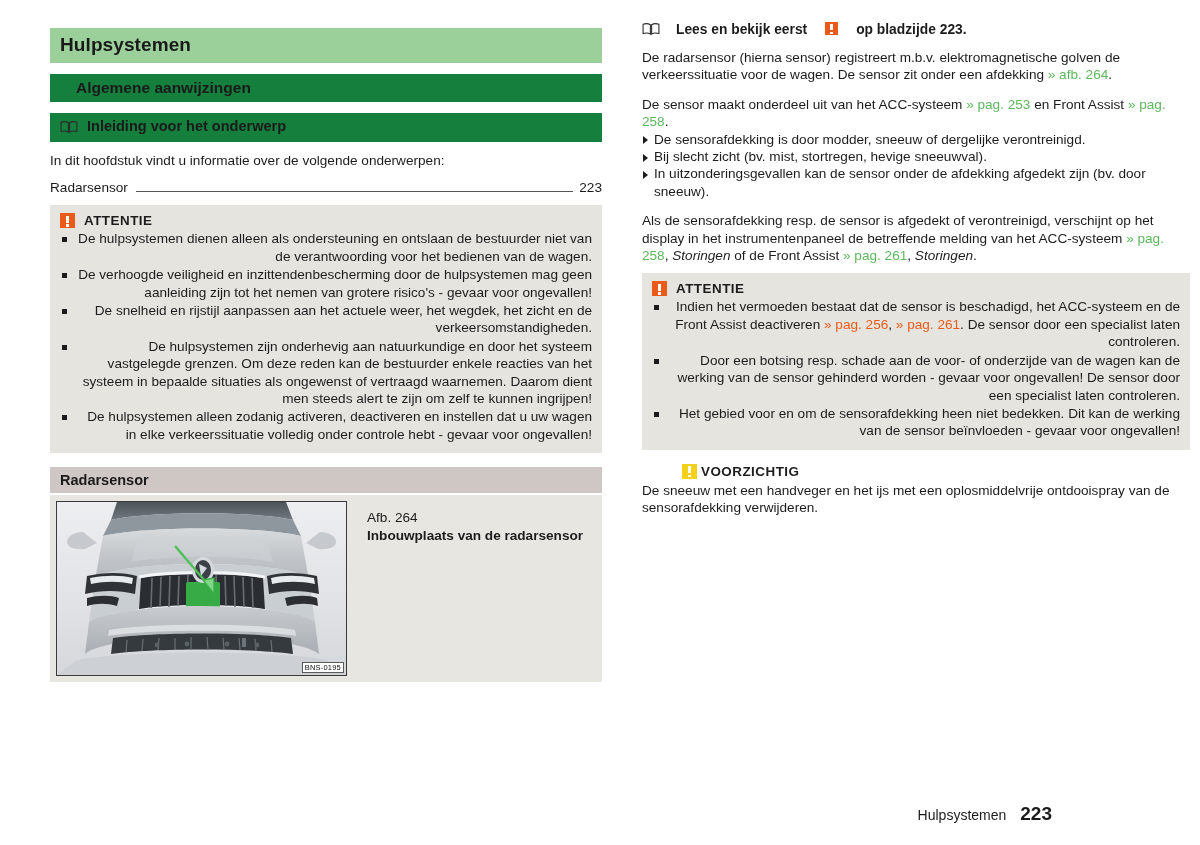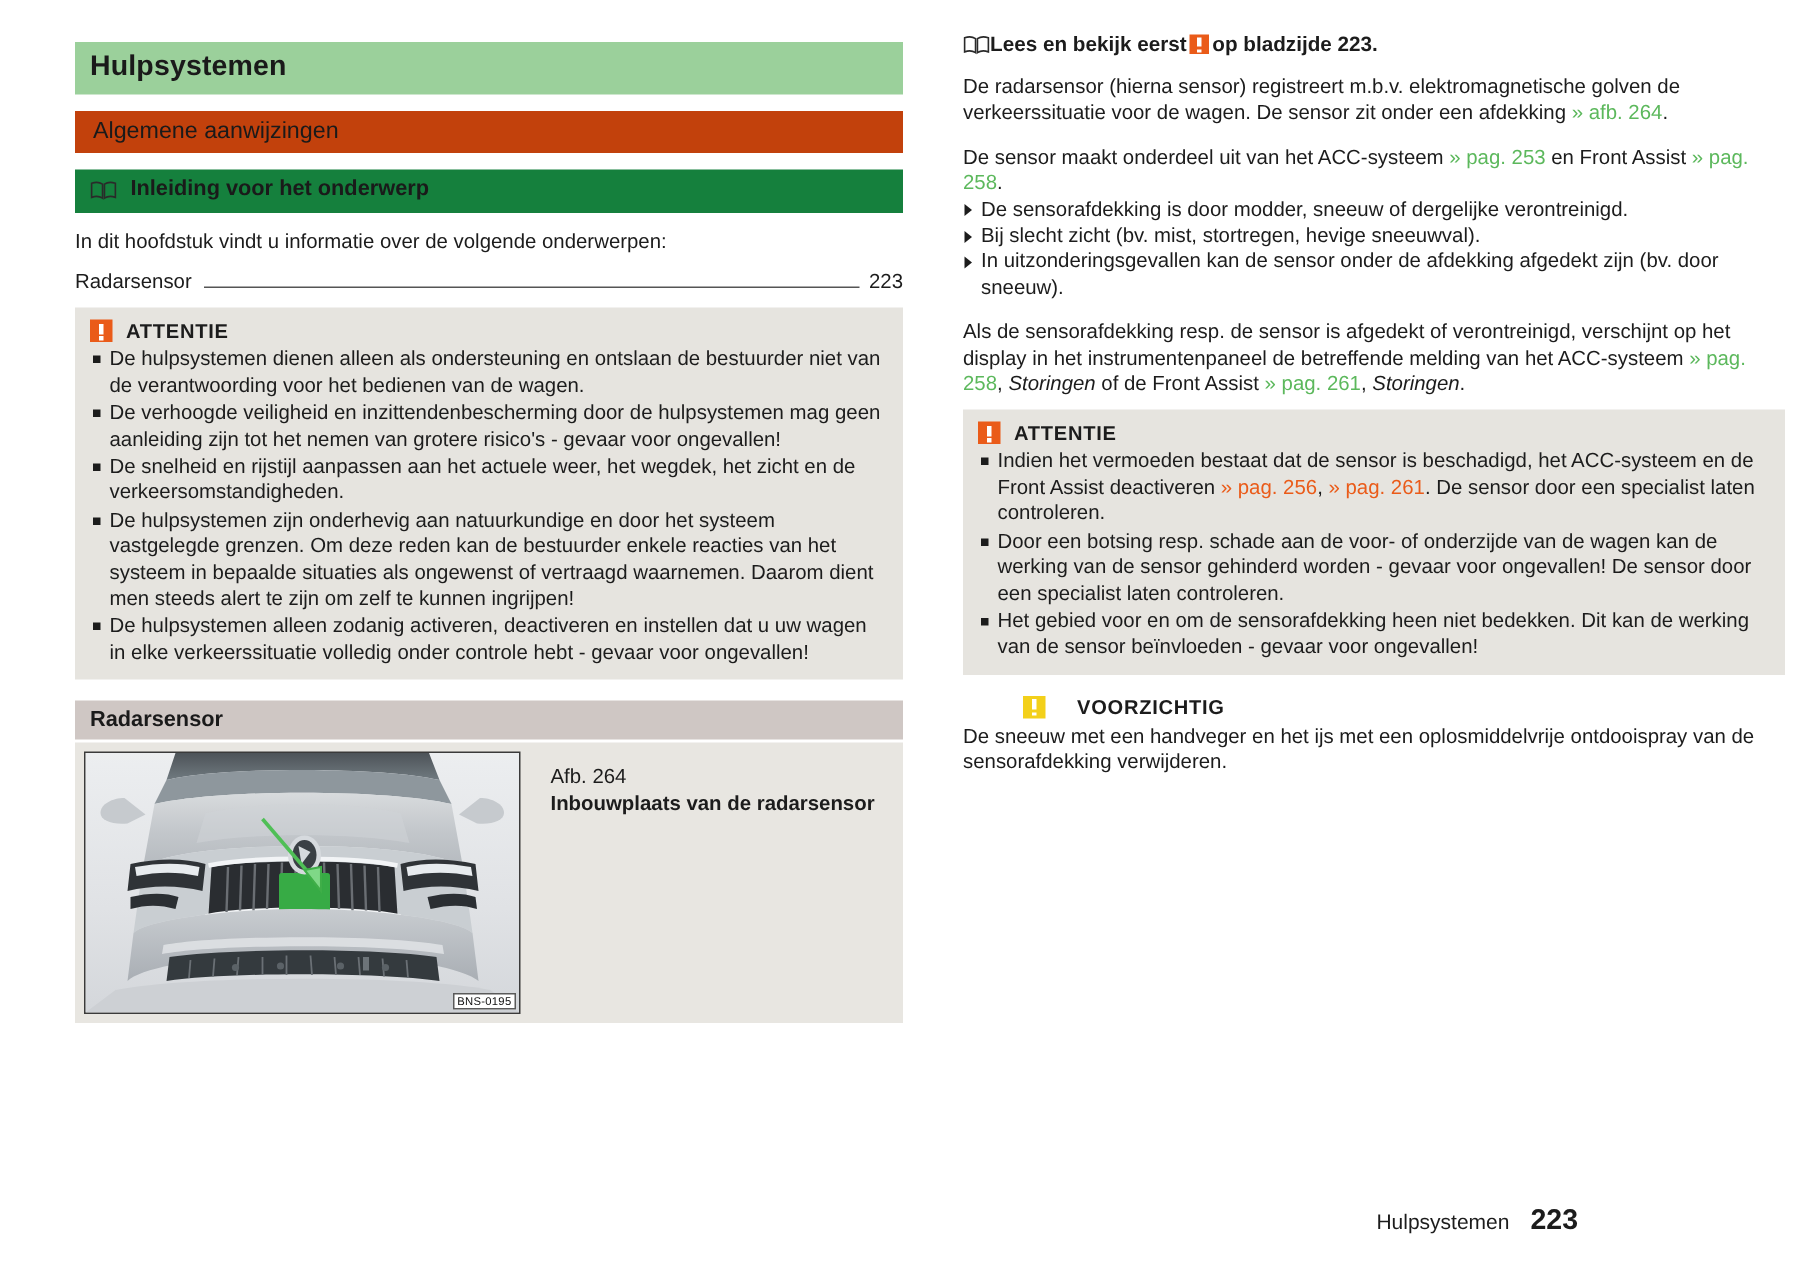--- a/index.html
+++ b/index.html
@@ -46,24 +46,24 @@
   
   .h-chapter {
     background: #9bd09b;
     font-size: 19px;
     font-weight: bold;
     padding: 6px 10px 7px 10px;
     letter-spacing: 0.1px;
     color: #1a1a1a;
   }
   .h-section {
-    background: #c2410c;
+    background: #15803d;
     font-size: 15.5px;
-    font-weight: normal;
-    padding: 5px 10px 5px 12px;
+    font-weight: bold;
+    padding: 5px 10px 5px 26px;
     margin-top: 11px;
     color: #1a1a1a;
   }
   .h-topic {
     background: #15803d;
     font-size: 14.5px;
     font-weight: bold;
     padding: 5px 10px 8px 10px;
     margin-top: 11px;
     display: flex;
@@ -101,20 +101,21 @@
     margin: 0 6px 4px 8px;
     height: 0;
   }
   .toc .toc-page { white-space: nowrap; }
 
   
   .box-warn {
     background: #e6e4df;
     margin-top: 9px;
     padding: 8px 10px 10px 10px;
+    text-align: right;
   }
   .warn-head {
     display: flex;
     align-items: center;
     gap: 9px;
     font-size: 13.4px;
     font-weight: bold;
     letter-spacing: 0.5px;
     margin-bottom: 2px;
   }
@@ -134,21 +135,21 @@
     top: 7px;
     width: 5px;
     height: 5px;
     background: #1c1c1c;
   }
 
   
   .caution-head {
     display: flex;
     align-items: center;
-    gap: 21px;
+    gap: 4px;
     font-size: 13.4px;
     font-weight: bold;
     letter-spacing: 0.5px;
     margin-top: 14px;
     padding-left: 40px;
   }
   .caution-body {
     font-size: 13.6px;
     line-height: 17.4px;
     margin-top: 3px;
@@ -240,22 +241,22 @@
     flex: 0 0 auto;
     width: 18px;
     height: 14px;
     vertical-align: -2px;
   }
   .icon-book svg { display: block; }
 
   
   .ref-note {
     display: flex;
-    align-items: center;
-    gap: 0;
+    align-items: flex-start;
+    gap: 16px;
     font-size: 13.8px;
     font-weight: bold;
   }
 
   
   ul.arrow-list {
     list-style: none;
     margin: 0;
     padding: 0;
     font-size: 13.6px;

